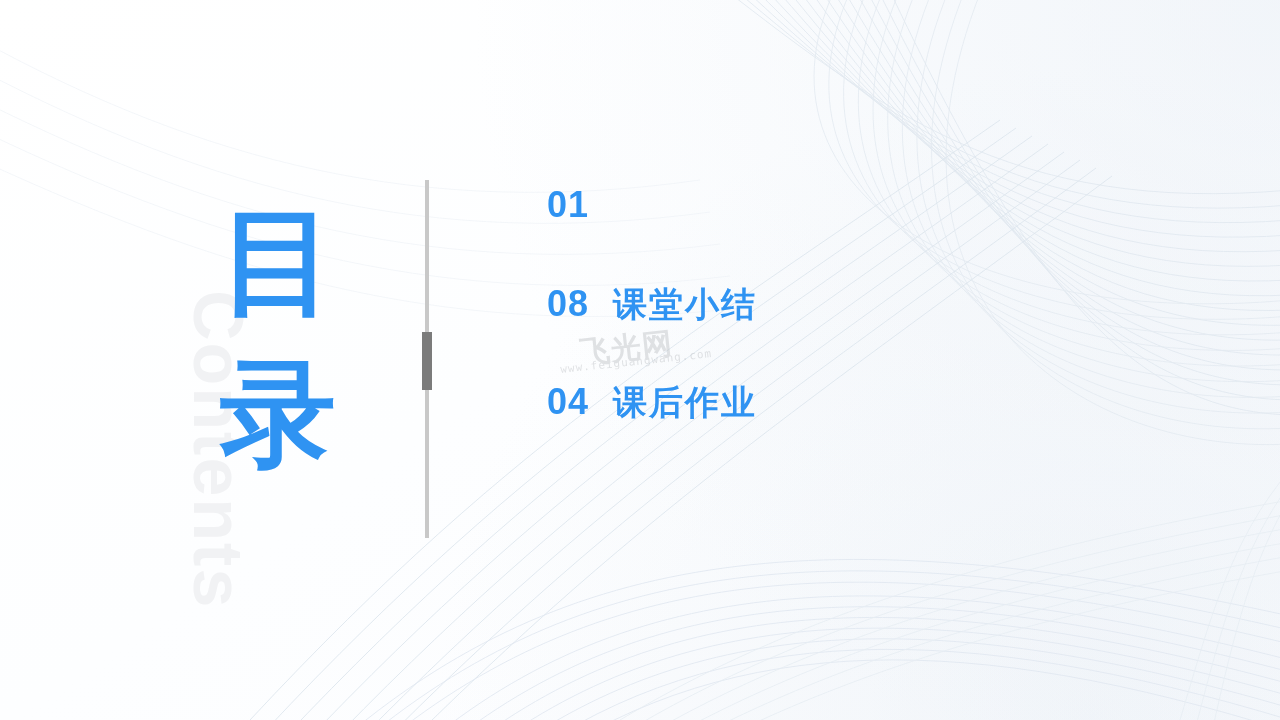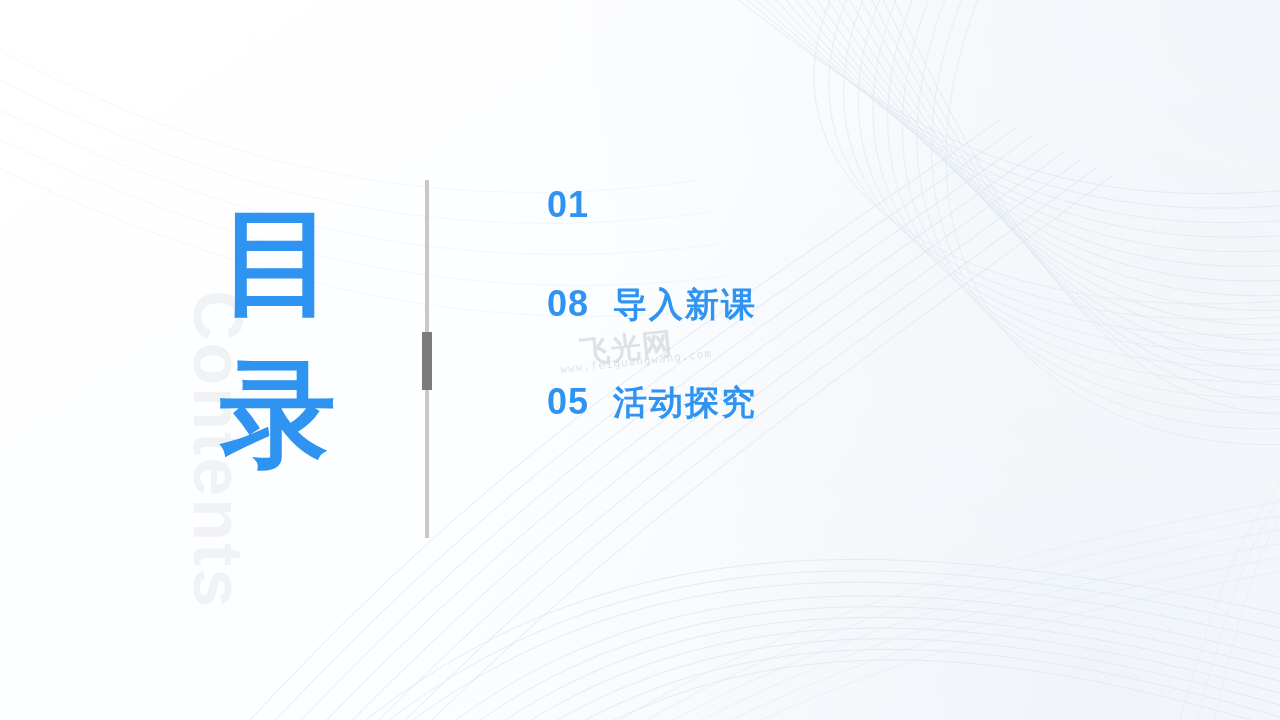--- a/index.html
+++ b/index.html
@@ -256,25 +256,25 @@
   <div class="divider">
     <div class="divider-thumb"></div>
   </div>
 
   <div class="menu">
     <div class="menu-item">
       <span class="menu-num">01</span>
     </div>
     <div class="menu-item">
       <span class="menu-num">08</span>
-      <span class="menu-label">导入新课</span>
+      <span class="menu-label">课堂小结</span>
     </div>
     <div class="menu-item">
-      <span class="menu-num">05</span>
-      <span class="menu-label">活动探究</span>
+      <span class="menu-num">04</span>
+      <span class="menu-label">课后作业</span>
     </div>
   </div>
 
   <div class="site-watermark">
     <div class="wm-logo">飞光网</div>
     <div class="wm-url">www.feiguangwang.com</div>
   </div>
 
 </div>
 

